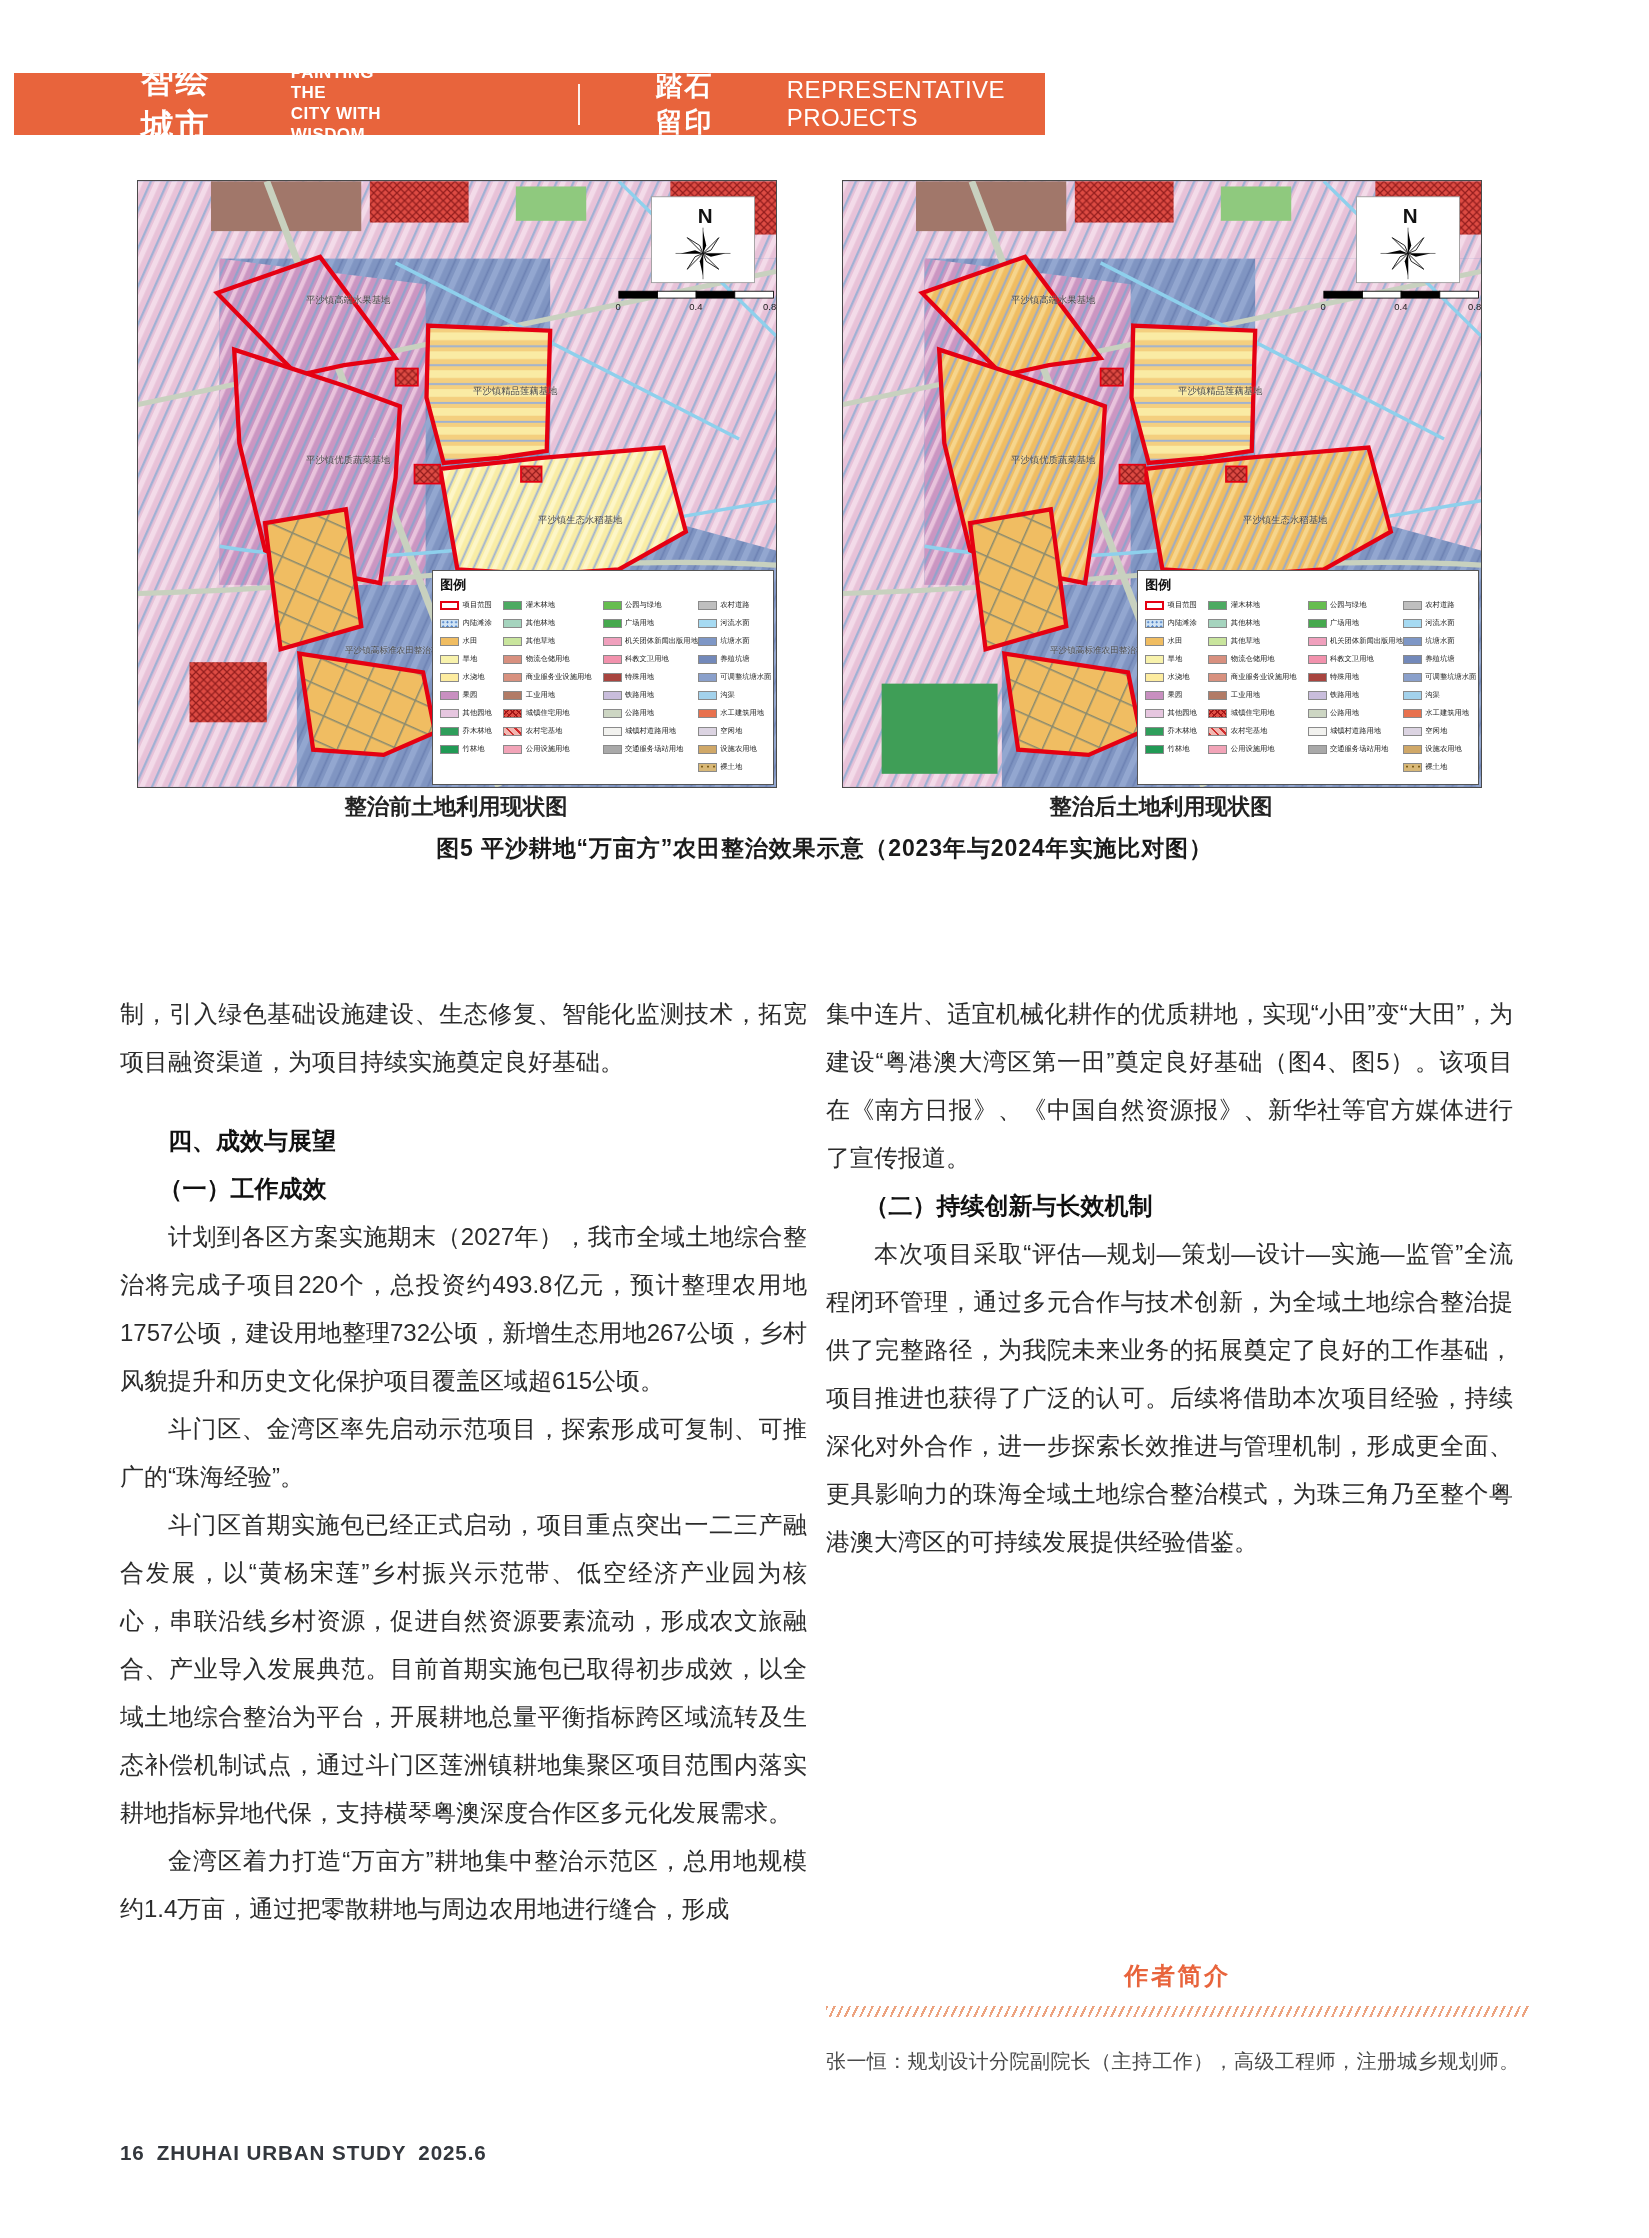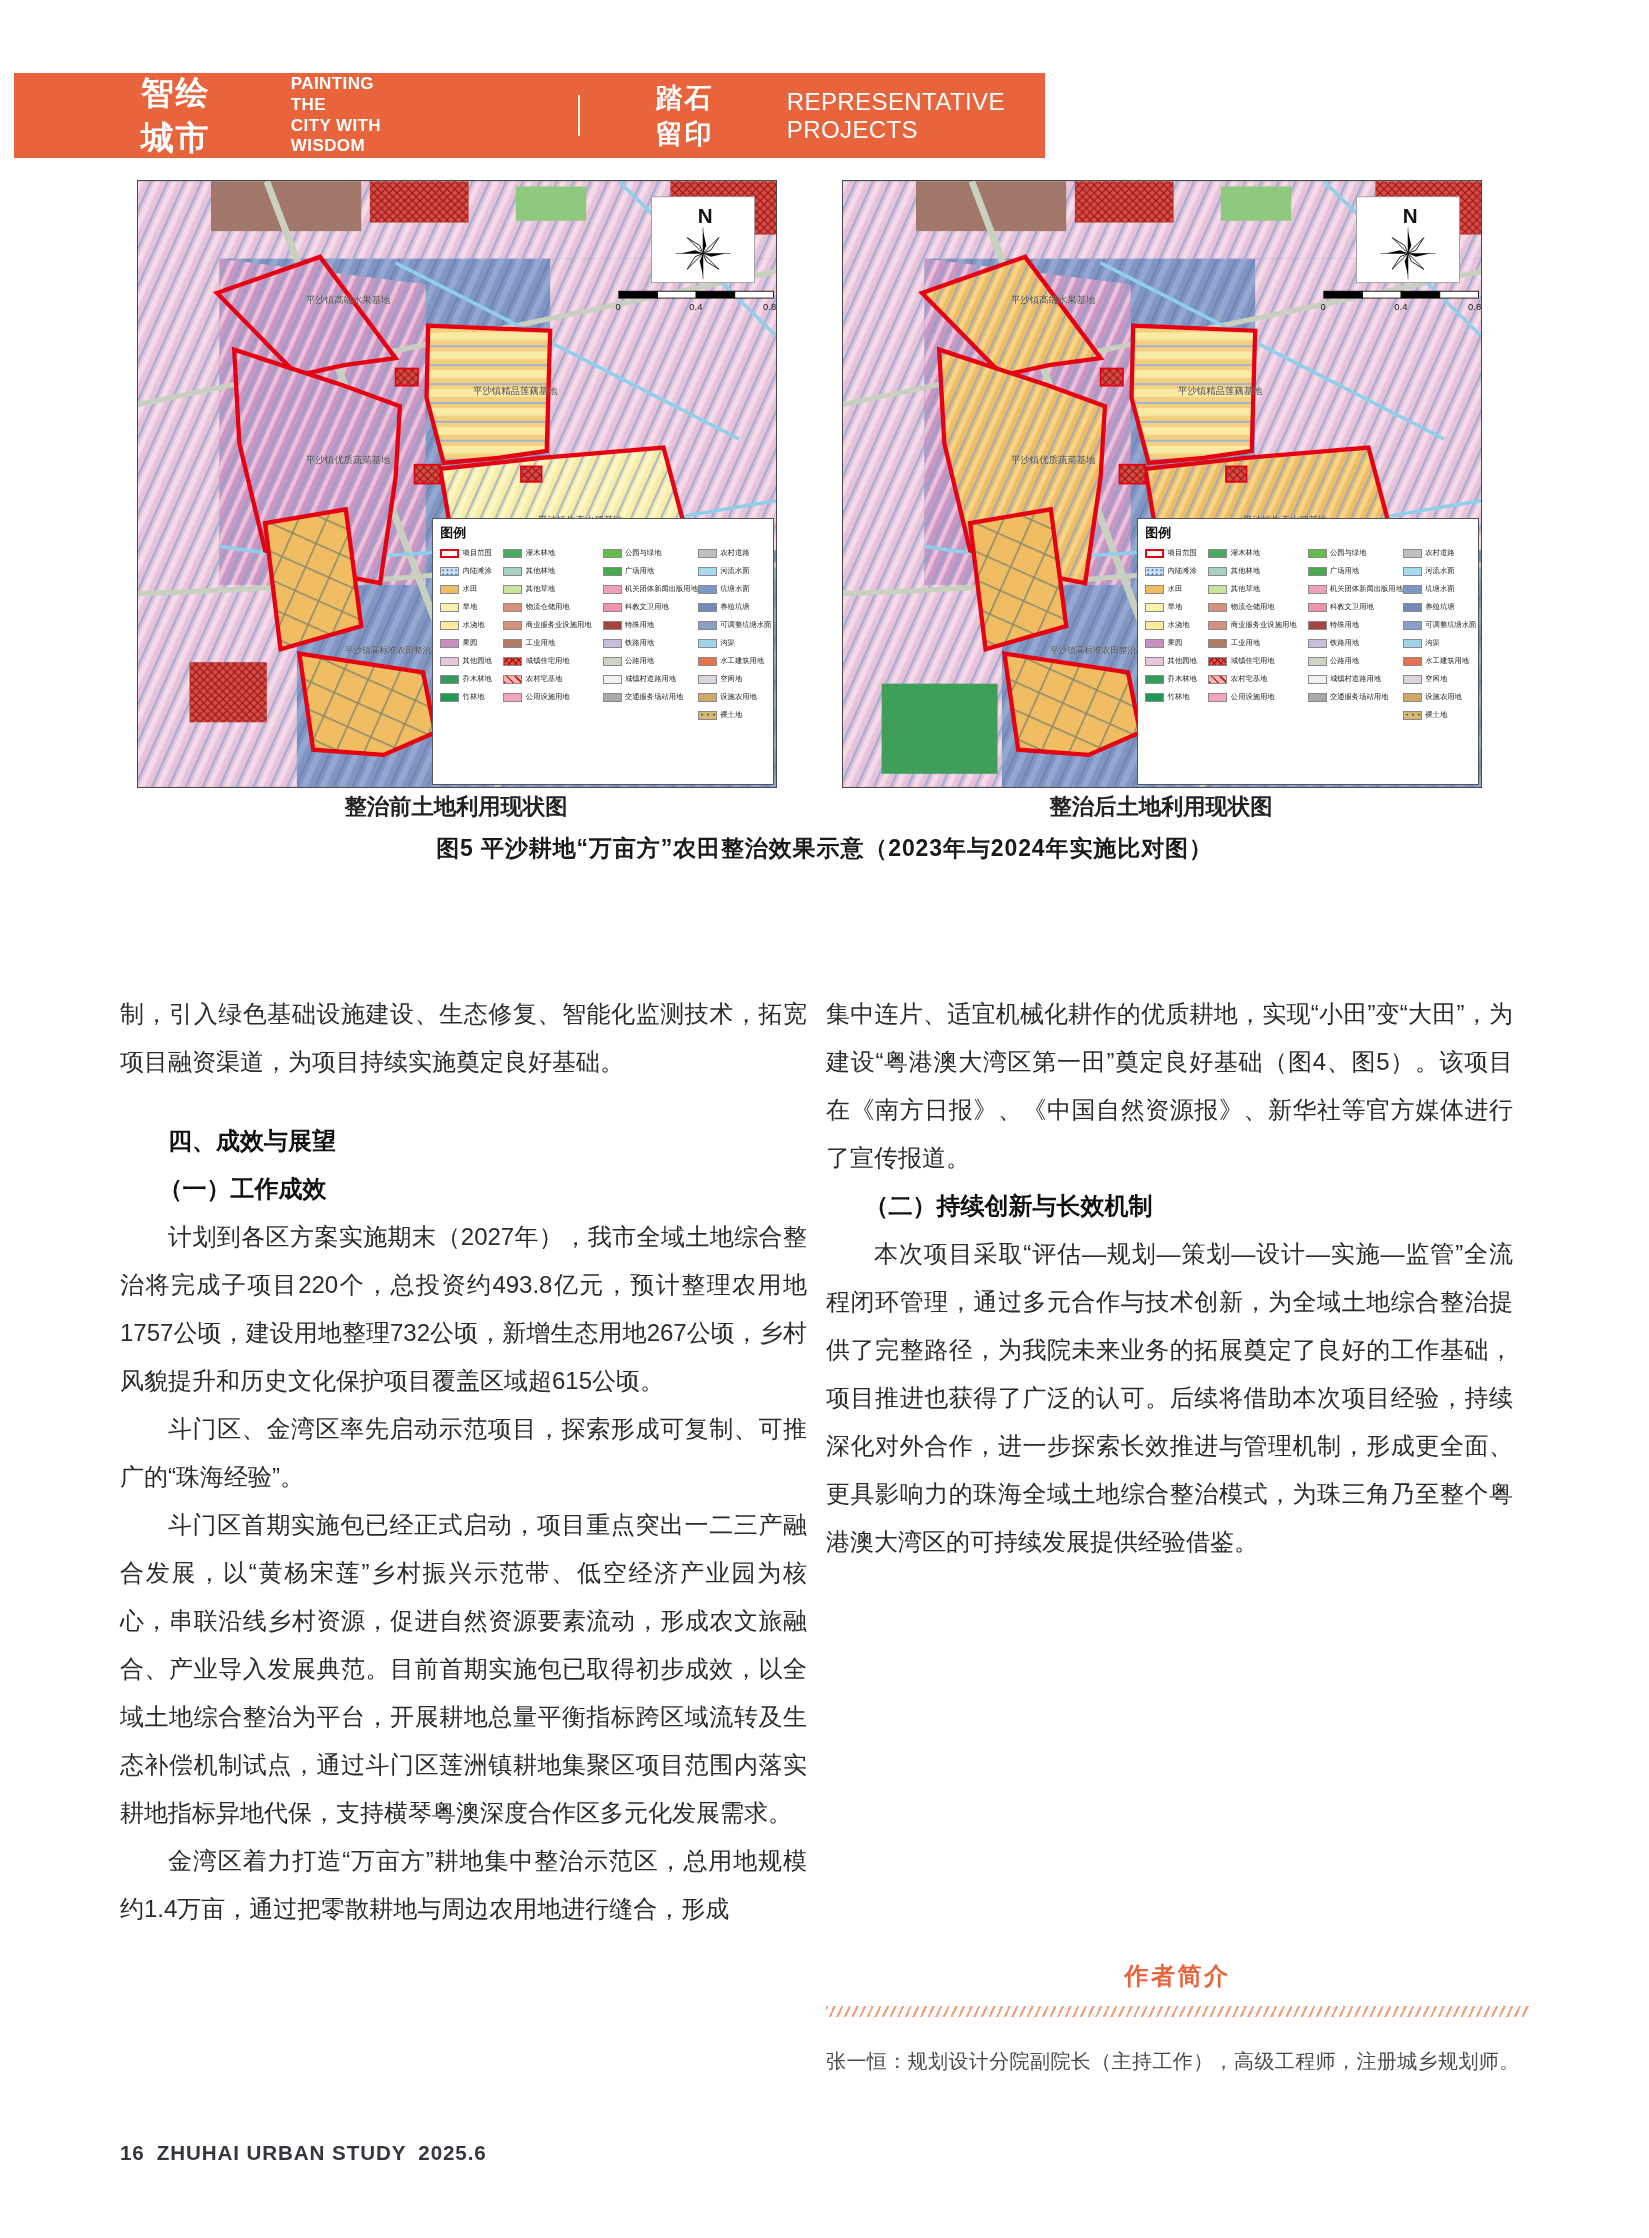--- a/index.html
+++ b/index.html
@@ -1,37 +1,37 @@
 <!DOCTYPE html>
 <html style="font-size:13.7px"><head>
 <meta charset="utf-8">
 <style>
   html,body{margin:0;padding:0;background:#ffffff;}
   .page{position:relative;width:1649px;height:2239px;background:#ffffff;overflow:hidden;
         font-family:"Liberation Sans","DejaVu Sans",sans-serif;color:#2b2b2b;}
 
   
-  .header-bar{position:absolute;left:13.7px;top:73px;width:1031px;height:85px;background:#E8643C;
+  .header-bar{position:absolute;left:13.7px;top:73px;width:1031px;height:62px;background:#E8643C;
               display:flex;align-items:center;gap:36px;}
   .brand-cn{font-size:33px;font-weight:bold;color:#fff;margin-left:127px;letter-spacing:1.7px;}
   .brand-en{margin-left:13.7px;color:#fff;font-size:17px;line-height:20.6px;font-weight:600;letter-spacing:0.4px;}
   .header-divider{width:1.7px;height:41px;background:#ffffff;margin-left:129px;opacity:.9;}
   .section-cn{font-size:27px;font-weight:bold;color:#fff;margin-left:40px;letter-spacing:1.7px;}
   .section-en{font-size:24px;color:#fff;margin-left:12px;letter-spacing:0.4px;}
 
   
   .map-frame{position:absolute;width:638px;height:606px;border:0.9px solid #4a4a4a;background:#8095c2;}
   #map-before{left:137px;top:180px;}
   #map-after{left:842px;top:180px;}
   .map-frame svg{position:absolute;left:0;top:0;}
   .map-label{position:absolute;font-size:9.4px;color:#474747;white-space:nowrap;text-shadow:0 0 1.7px rgba(255,255,255,.55);margin-left:39px;}
   .map-label.small{font-size:8.6px;}
 
   
-  .legend{position:absolute;right:1.7px;bottom:1.7px;width:342px;height:267px;background:#ffffff;
+  .legend{position:absolute;right:1.7px;bottom:1.7px;width:342px;height:215px;background:#ffffff;
           border:0.9px solid #555;box-sizing:border-box;padding:4.3px 3.4px 1.7px 6.9px;}
   .legend-title{font-size:13px;font-weight:bold;color:#111;margin-bottom:2.6px;}
   .legend-cols{display:flex;}
   .legend-col{display:flex;flex-direction:column;}
   .legend-col.c1{width:67px;}
   .legend-col.c2{width:105px;}
   .legend-col.c3{width:96px;}
   .legend-col.c4{width:72px;}
   .legend-item{display:flex;align-items:center;height:18px;}
   .sw{width:19px;height:9.4px;flex:0 0 19px;margin-right:3.4px;border:0.4px solid #8a8a8a;box-sizing:border-box;}

